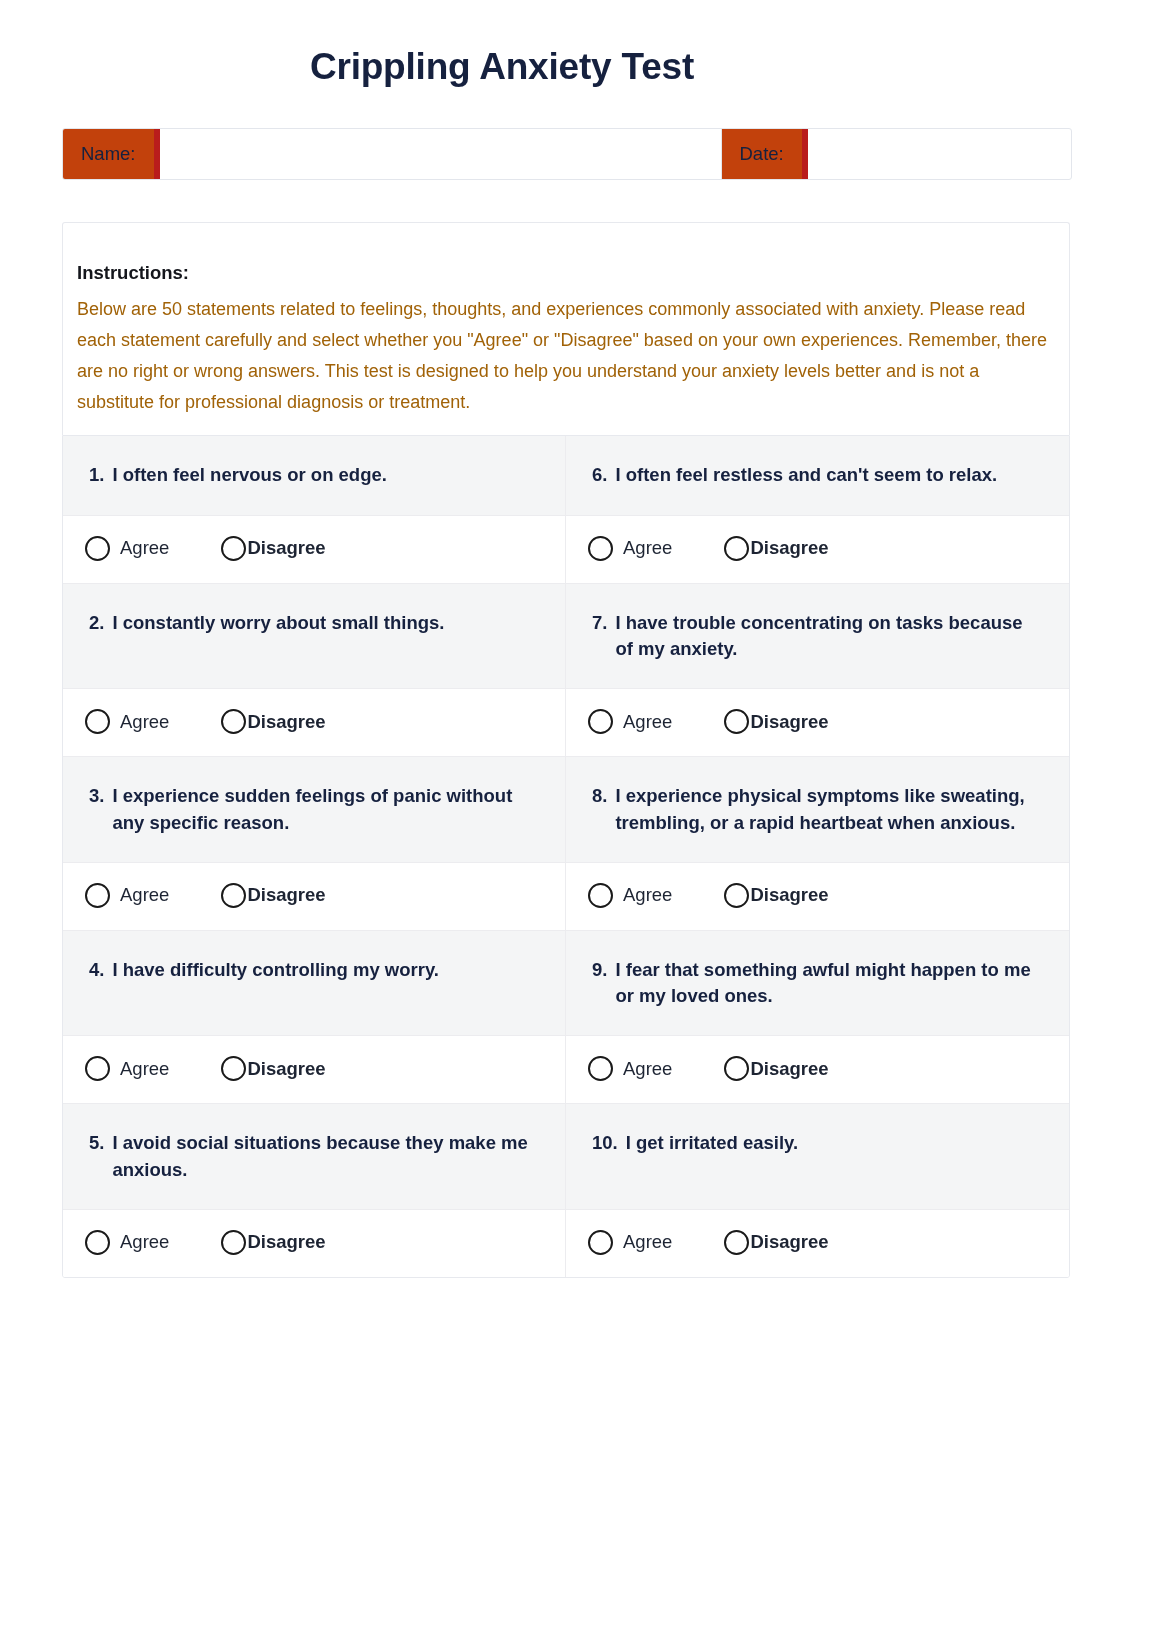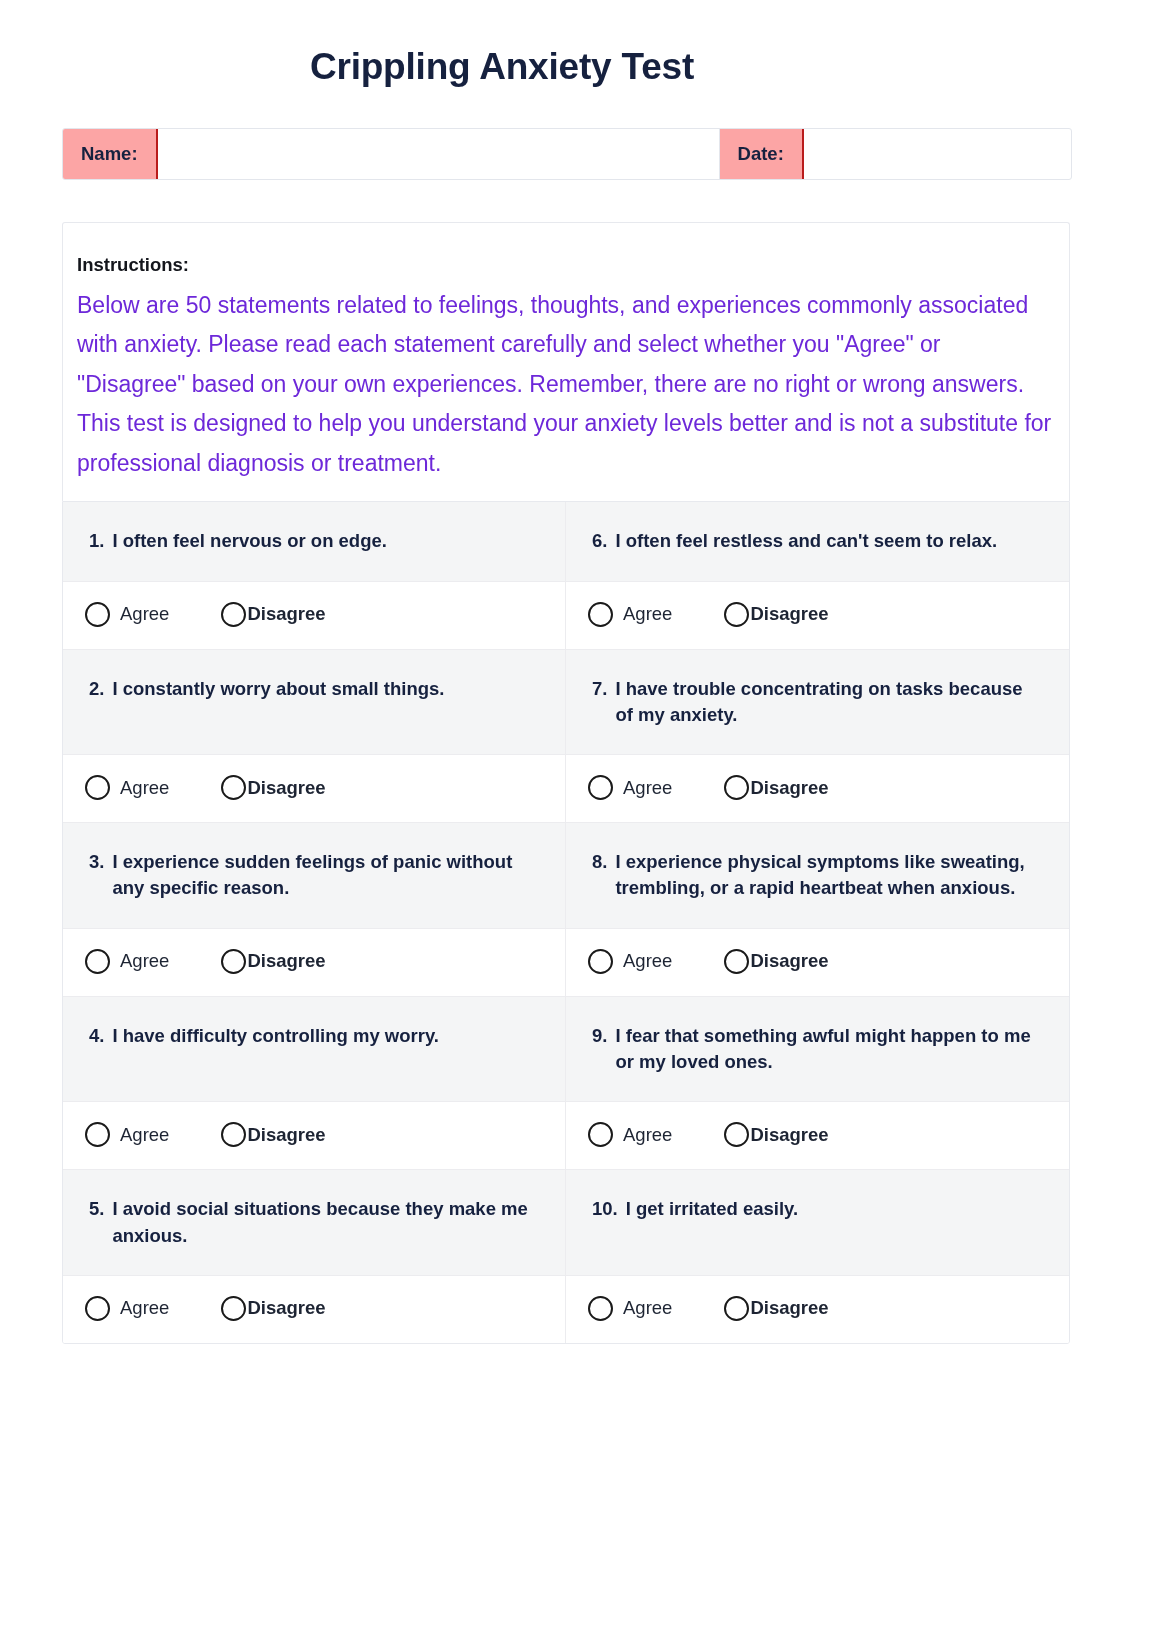--- a/index.html
+++ b/index.html
@@ -39,30 +39,30 @@
   
   .namedate {
     display: flex;
     width: 1008px;
     border: 1px solid #e3e6ec;
     border-radius: 3px;
     background: #ffffff;
     overflow: hidden;
   }
   .nd-label {
-    background: #fca5a5;
-    font-weight: bold;
+    background: #c2410c;
+    font-weight: normal;
     font-size: 18.5px;
     color: #16213f;
     display: flex;
     align-items: center;
     padding: 0 18px;
     height: 50px;
     box-sizing: border-box;
-    border-right: 2px solid #b91c1c;
+    border-right: 6px solid #b91c1c;
     white-space: nowrap;
   }
   .nd-field {
     height: 50px;
     background: #ffffff;
     border-right: 1px solid #e3e6ec;
     box-sizing: border-box;
     display: flex;
     align-items: center;
     padding: 0 12px;
@@ -80,27 +80,27 @@
     border: 1px solid #e7e9ee;
     border-bottom: none;
     border-radius: 3px 3px 0 0;
     background: #ffffff;
     padding: 20px 14px 18px 14px;
   }
   .instructions-heading {
     font-size: 18.5px;
     font-weight: bold;
     color: #14161c;
-    margin: 8px 0 6px 0;
+    margin: 16px 0 6px 0;
     line-height: 1.55;
   }
   .instructions-body {
-    font-size: 23px;
+    font-size: 18px;
     line-height: 1.72;
-    color: #6d28d9;
+    color: #a16207;
     margin: 0;
   }
 
   
   .qtable {
     width: 1008px;
     box-sizing: border-box;
     border: 1px solid #e7e9ee;
     border-top: 1px solid #e7e9ee;
     border-radius: 0 0 3px 3px;

